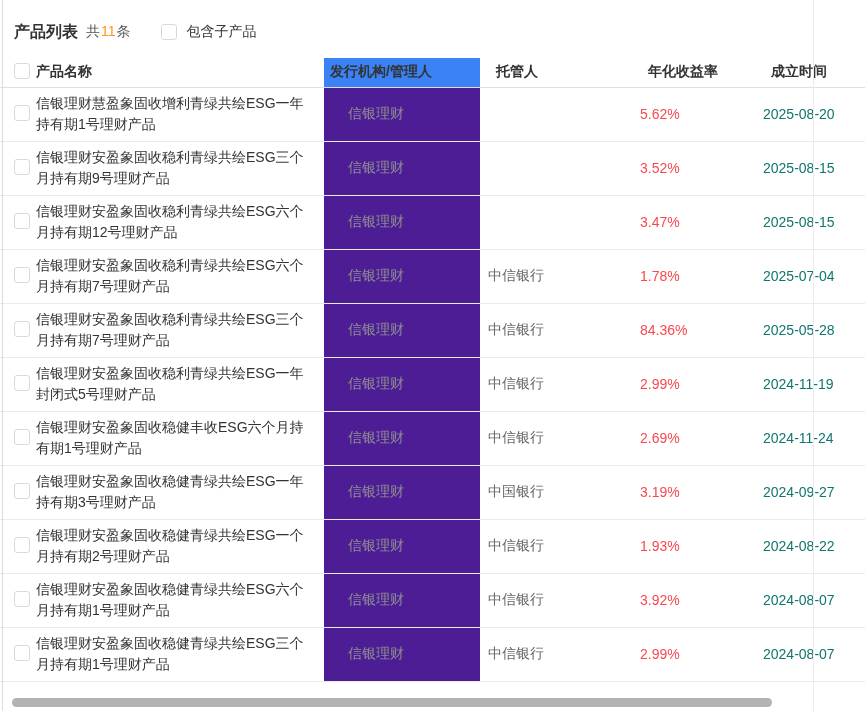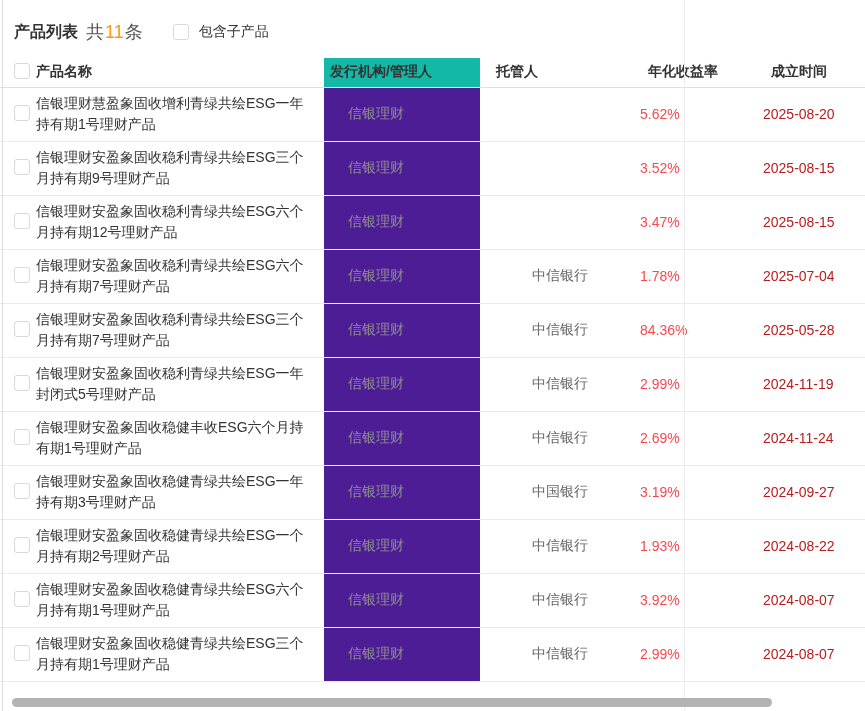--- a/index.html
+++ b/index.html
@@ -1,53 +1,53 @@
 <!DOCTYPE html>
 <html><head>
 <meta charset="utf-8">
 <style>
   * { margin:0; padding:0; box-sizing:border-box; }
   html,body { width:865px; height:711px; background:#fff; overflow:hidden; }
   body { font-family:"Liberation Sans","DejaVu Sans",sans-serif; font-size:14px; color:#333; }
-  .page { position:relative; width:685px; height:711px; background:#fff; }
+  .page { position:relative; width:814px; height:711px; background:#fff; }
   .edge-left { position:absolute; left:2px; top:0; bottom:0; width:1px; background:#dcdcdc; }
   .edge-right { position:absolute; right:0; top:0; bottom:0; width:1px; background:#ececec; }
 
   
   .titlebar { display:flex; align-items:center; height:58px; padding:6px 0 0 14px; }
   .title { font-size:16px; font-weight:bold; color:#333; }
-  .count { margin-left:8px; font-size:18px; color:#555; }
+  .count { margin-left:8px; font-size:14px; color:#555; }
   .count .num { color:#ff9615; padding:0 1px; }
   .sub-filter { display:flex; align-items:center; margin-left:30px; cursor:pointer; }
   .cb { display:inline-block; width:16px; height:16px; background:#fff; border:1px solid #d9d9d9; border-radius:3px; flex:none; }
   .sub-filter .cb { margin-right:10px; }
 
   
   table { width:865px; border-collapse:collapse; table-layout:fixed; }
   col.c-check { width:36px; }
   col.c-name  { width:288px; }
   col.c-issuer{ width:156px; }
   col.c-cust  { width:152px; }
   col.c-yield { width:123px; }
   col.c-date  { width:110px; }
 
   thead th { height:29px; font-size:14px; font-weight:bold; color:#333; text-align:left;
              border-bottom:1px solid #e0e0e0; vertical-align:middle; padding:0 8px 0 0; }
   thead th.th-check { padding-left:14px; }
   thead th.th-name { padding-left:0; }
-  thead th.th-issuer { background:#14b8a6; padding-left:6px; }
+  thead th.th-issuer { background:#3b82f6; padding-left:6px; }
   thead th.th-cust, thead th.th-yield, thead th.th-date { padding-left:16px; }
 
   tbody td { height:54px; border-bottom:1px solid #ebebeb; vertical-align:middle; font-size:14px; }
   td.td-check { padding-left:14px; }
   td.td-name { color:#333; line-height:21px; padding-right:10px; }
   td.td-issuer { background:#4c1d95; color:#8f8f8f; padding-left:24px; }
-  td.td-cust { color:#666; padding-left:8px;text-align:center; }
+  td.td-cust { color:#666; padding-left:8px; }
   td.td-yield { color:#f8484e; padding-left:8px; }
-  td.td-date { color:#b91c1c; padding-left:8px; }
+  td.td-date { color:#0f766e; padding-left:8px; }
 
   
   .hscroll-track { position:absolute; left:0; right:0; top:697px; height:11px; }
   .hscroll-thumb { position:absolute; left:12px; top:1px; width:760px; height:9px;
                    background:#b3b3b3; border-radius:5px; cursor:pointer; }
 </style>
 </head>
 <body>
 
 <div class="page">

